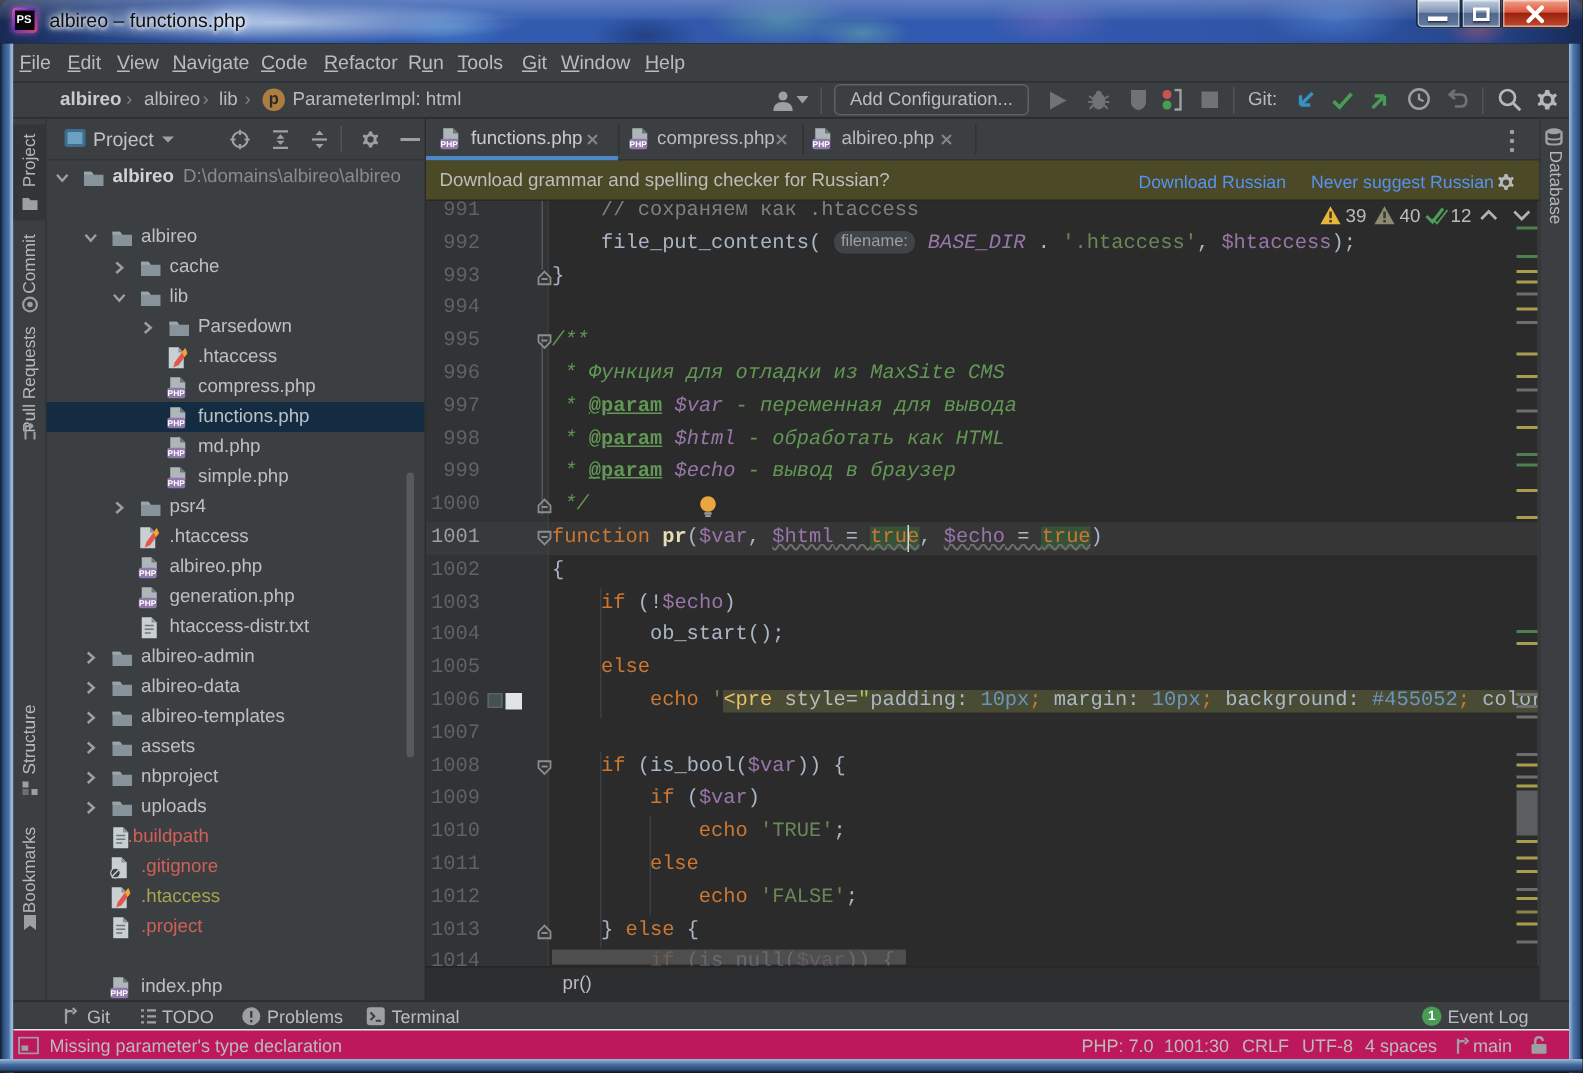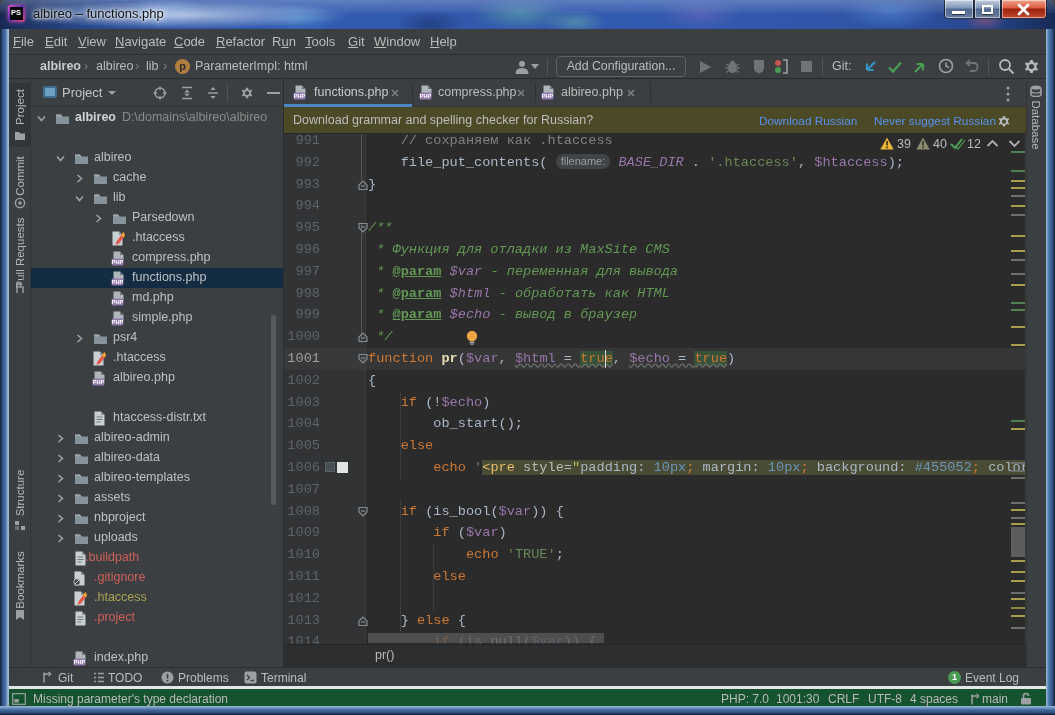--- a/index.html
+++ b/index.html
@@ -52,21 +52,21 @@
 .cn{color:#9876aa;font-style:italic}
 .fn{color:#e8ddb4;font-weight:bold}
 .num{color:#6897bb}
 .pill{display:inline-block;background:#404446;color:#9c9fa1;border-radius:7px;font-size:11px;font-family:"Liberation Sans",sans-serif;padding:0 5px;line-height:15px;vertical-align:1px}
 .wavy{text-decoration:underline;text-decoration-style:wavy;text-decoration-color:#6e6e6e}
 .hlt{background:#365239}
 .inj{background:#4a4b35}
 .tagc{color:#e8bf6a}.attr{color:#bababa}.aval{color:#a5c261}
 .mark{position:absolute;left:727px;width:14px;height:2px}
 #btoolbar{left:9px;top:667px;width:1037px;height:19px;background:#3c3f41;border-top:1px solid #2c2e2f}
-#statusbar{left:9px;top:686px;width:1037px;height:20px;background:#14532d;border-top:3px solid #e5e5e5}
+#statusbar{left:9px;top:686px;width:1037px;height:20px;background:#be185d;border-top:1px solid #e5e5e5}
 .sbt{position:absolute;top:3px;font-size:12px;color:#bbbbbb}
 </style></head><body>
 <div id="win">
 <div class="abs" style="left:0;top:29px;width:9px;height:686px;background:linear-gradient(90deg,#0e1a2c 0,#2d4a74 2px,#3d639a 4px,#4a74a8 6px,#83a5cc 7px,#9db8d8 8px)"></div>
     <div class="abs" style="left:1046px;top:29px;width:9px;height:686px;background:linear-gradient(90deg,#9db8d8 0,#83a5cc 1px,#4a74a8 3px,#3d639a 5px,#2d4a74 7px,#0e1a2c 9px)"></div>
     <div class="abs" style="left:0;top:706px;width:1055px;height:9px;background:linear-gradient(#9db8d8 0,#6e92bd 2px,#41699e 4px,#2d4a74 7px,#0c1626 9px)"></div>
     <div id="titlebar" class="abs">
       <div class="shine abs"></div>
     </div>
     <div class="abs" style="left:8px;top:5px;width:17px;height:17px;border-radius:3px;background:linear-gradient(135deg,#e050c8 0%,#5a34b0 45%,#e0447c 100%);box-shadow:0 0 4px rgba(220,90,200,.7)"></div>
@@ -329,20 +329,29 @@
         </div>
         <div class="trow" style="top:289px">
           <svg class="abs" style="left:61px;top:3px" width="14" height="15">
             <path d="M2.5 0.5 H9 L12.5 4 V9 H2.5 Z" fill="#aeb6ba"></path>
             <path d="M9 0.5 L12.5 4 H9 Z" fill="#6e767a"></path>
             <rect x="0.5" y="7.5" width="12" height="7" rx="1.5" fill="#9179ab"></rect>
             <text x="6.5" y="13" font-family="Liberation Sans" font-size="5.6" font-weight="bold" fill="#fff" text-anchor="middle">PHP</text>
           </svg>
           <span class="lbl" style="left:82px">albireo.php</span>
         </div>
+        <div class="trow" style="top:309px">
+          <svg class="abs" style="left:61px;top:3px" width="14" height="15">
+            <path d="M2.5 0.5 H9 L12.5 4 V9 H2.5 Z" fill="#aeb6ba"></path>
+            <path d="M9 0.5 L12.5 4 H9 Z" fill="#6e767a"></path>
+            <rect x="0.5" y="7.5" width="12" height="7" rx="1.5" fill="#9179ab"></rect>
+            <text x="6.5" y="13" font-family="Liberation Sans" font-size="5.6" font-weight="bold" fill="#fff" text-anchor="middle">PHP</text>
+          </svg>
+          <span class="lbl" style="left:82px">generation.php</span>
+        </div>
         <div class="trow" style="top:329px">
           <svg class="abs" style="left:62px;top:3px" width="13" height="15">
             <path d="M1.5 0.5 H8 L11.5 4 V14.5 H1.5 Z" fill="#c9d0d4"></path>
             <path d="M8 0.5 L11.5 4 H8 Z" fill="#8b9397"></path>
             <path d="M3.5 6 H9.5 M3.5 8.5 H9.5 M3.5 11 H7.5" stroke="#6e767a" stroke-width="1.1"></path>
           </svg>
           <span class="lbl" style="left:82px">htaccess-distr.txt</span>
         </div>
         <div class="trow" style="top:349px">
           <svg class="abs" style="left:24px;top:5px" width="11" height="11">
@@ -521,20 +530,21 @@
       <div class="cl" style="top:269.0px"><span class="k">function</span> <span class="fn">pr</span>(<span class="v">$var</span>, <span class="wavy"><span class="v">$html</span> = <span class="k hlt">true</span></span>, <span class="wavy"><span class="v">$echo</span> = <span class="k hlt">true</span></span>)</div>
       <div class="cl" style="top:290.8px">{</div>
       <div class="cl" style="top:312.6px">    <span class="k">if</span> (!<span class="v">$echo</span>)</div>
       <div class="cl" style="top:334.40000000000003px">        ob_start();</div>
       <div class="cl" style="top:356.2px">    <span class="k">else</span></div>
       <div class="cl" style="top:378.0px">        <span class="k">echo</span> <span class="s">'</span><span class="inj"><span class="tagc">&lt;pre </span><span class="attr">style=</span><span class="aval">"</span>padding: <span class="num">10px</span><span class="k">;</span> margin: <span class="num">10px</span><span class="k">;</span> background: <span class="num">#455052</span><span class="k">;</span> color: </span></div>
       <div class="cl" style="top:443.40000000000003px">        <span class="k">if</span> (<span class="v">$var</span>)</div>
       <div class="cl" style="top:421.6px">    <span class="k">if</span> (is_bool(<span class="v">$var</span>)) {</div>
       <div class="cl" style="top:465.2px">            <span class="k">echo</span> <span class="s">'TRUE'</span>;</div>
       <div class="cl" style="top:487.0px">        <span class="k">else</span></div>
+      <div class="cl" style="top:508.8px">            <span class="k">echo</span> <span class="s">'FALSE'</span>;</div>
       <div class="cl" style="top:530.6px">    } <span class="k">else</span> {</div>
       <div class="cl" style="top:552.4000000000001px"><span style="opacity:.3">        <span class="k">if</span> (is_null(<span class="v">$var</span>)) {</span></div>
       <div class="abs" style="left:320.7px;top:271px;width:1.6px;height:18px;background:#d8d8d8"></div>
       <svg class="abs" style="left:181px;top:251px" width="14" height="15">
         <circle cx="7" cy="6" r="5.2" fill="#eba642"></circle>
         <rect x="4.6" y="11.5" width="4.8" height="1.6" fill="#9da0a2"></rect>
         <rect x="5.2" y="13.4" width="3.6" height="1.3" fill="#9da0a2"></rect>
       </svg>
       <div class="abs" style="left:84px;top:554px;width:236px;height:10px;background:rgba(160,160,160,.3)"></div>
       <div class="abs" style="left:590px;top:57px;width:152px;height:17px;background:#2b2b2b"></div>

